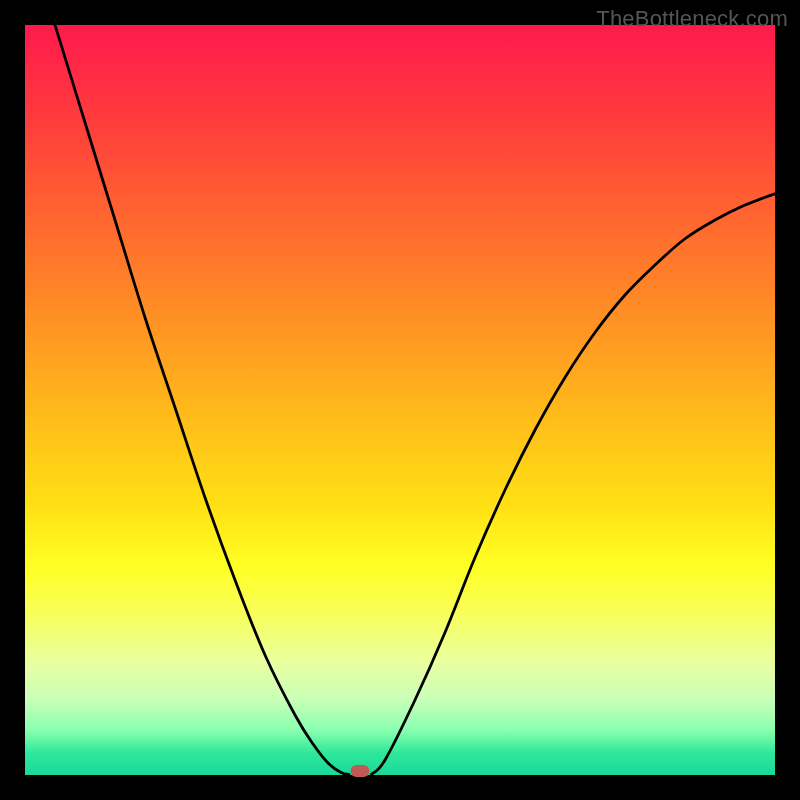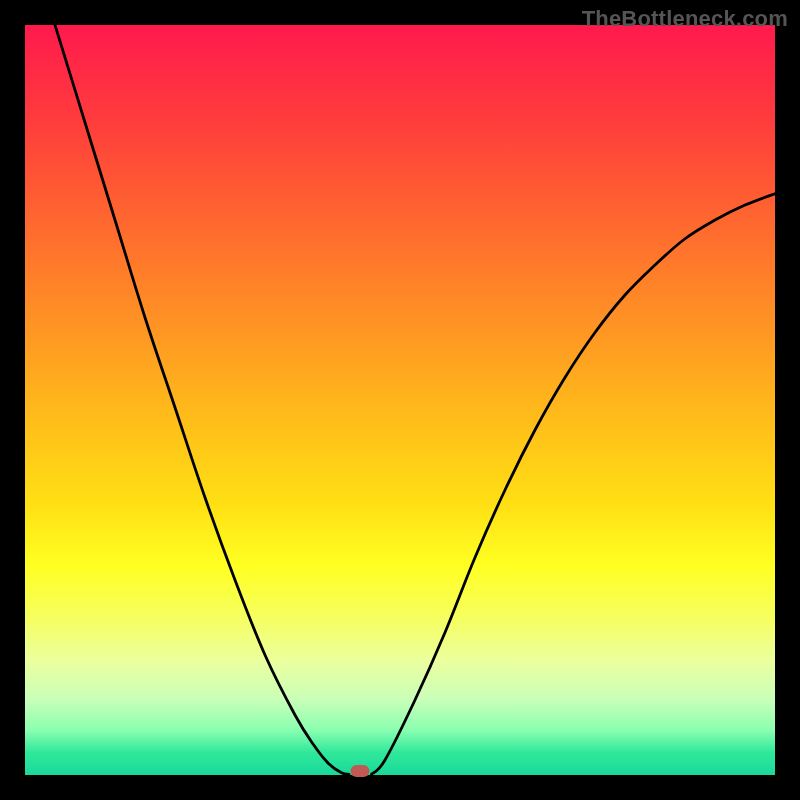--- a/index.html
+++ b/index.html
@@ -39,21 +39,21 @@
       #8affb0 94%,
       #30e89a 97%,
       #18d99a 100%);
   }
   .watermark {
     position: absolute;
     top: 6px;
     right: 12px;
     color: #555;
     font-size: 22px;
-    font-weight: 700;
+    font-weight: 400;
     letter-spacing: 0.2px;
     z-index: 10;
     user-select: none;
   }
   svg.curve {
     position: absolute;
     left: 0;
     top: 0;
     width: 750px;
     height: 750px;

